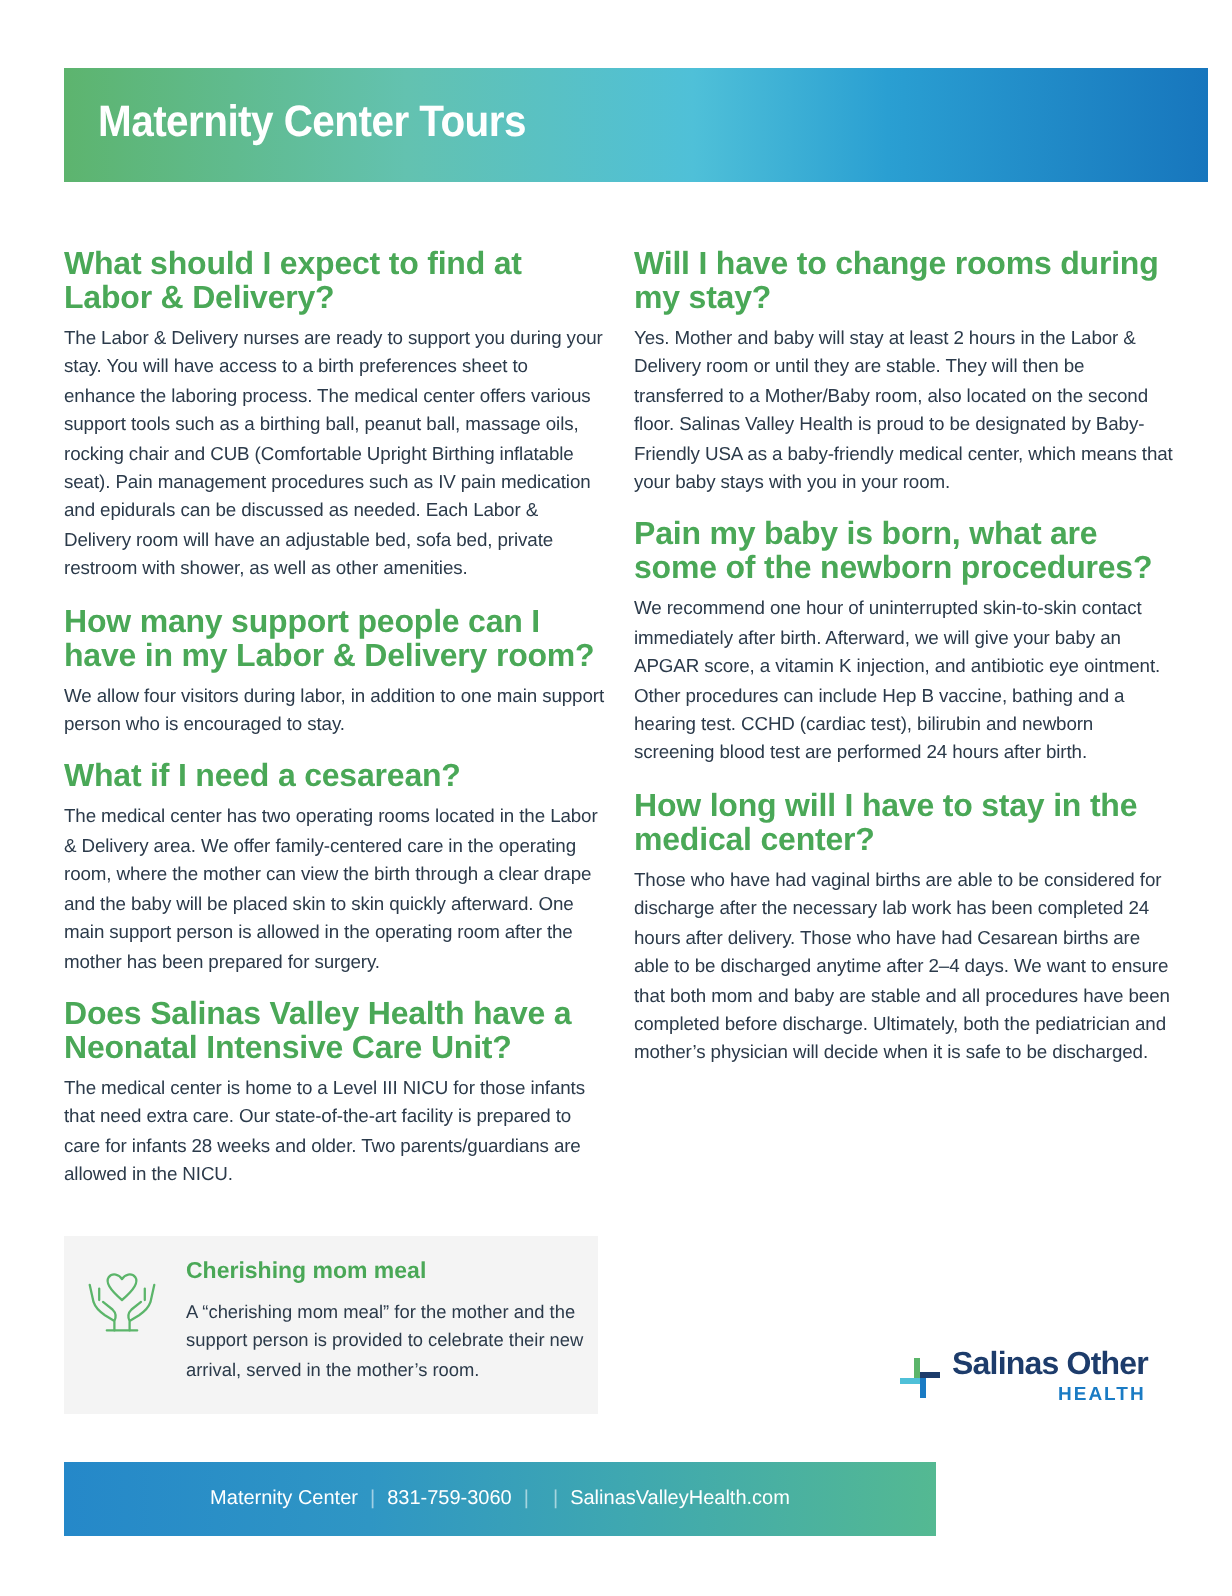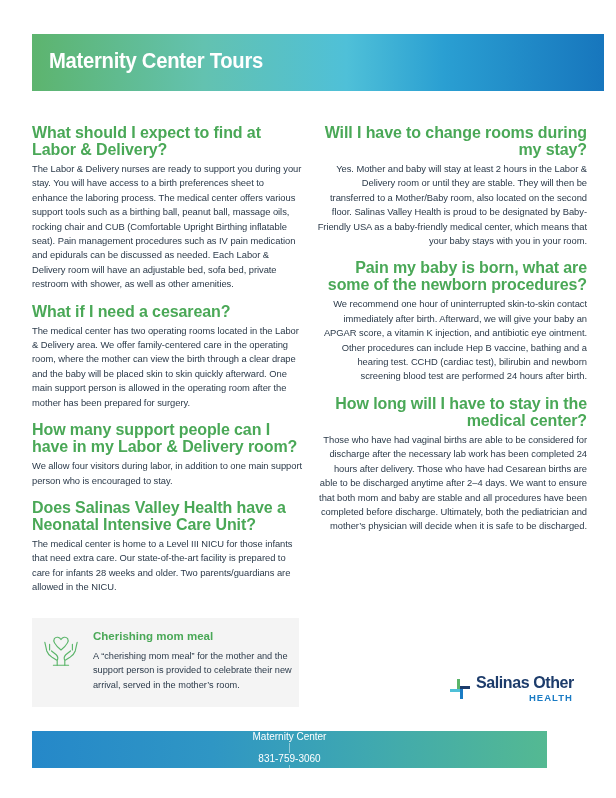--- a/index.html
+++ b/index.html
@@ -11,21 +11,21 @@
     position: absolute; left: 32px; top: 34px; width: 572px; height: 57px;
     background: linear-gradient(90deg, #5db46e 0%, #63c2b0 30%, #4fc0d8 55%, #2a9fd2 72%, #1776bd 100%);
   }
   .banner-title {
     position: absolute; left: 17px; top: 14px; color: #ffffff;
     font-family: "Liberation Sans", sans-serif; font-weight: bold; font-size: 22px; letter-spacing: -0.3px;
     transform: scaleX(0.92); transform-origin: left center;
   }
   .col { position: absolute; top: 124px; width: 270px; }
   .col-left { left: 32px; }
-  .col-right { left: 317px; text-align: right; }
+  .col-right { left: 317px; }
   .section { margin-bottom: 11px; }
   .q {
     color: #4aa857; font-weight: bold; font-size: 16px; line-height: 17px; margin: 0 0 4px 0;
     letter-spacing: -0.1px;
   }
   .a {
     font-size: 9.4px; line-height: 14.4px; color: #2b3a4a; margin: 0; letter-spacing: -0.05px;
   }
   .callout {
     position: absolute; left: 32px; top: 618px; width: 267px; height: 89px; background: #f4f4f4;
@@ -40,47 +40,46 @@
   .logo { position: absolute; left: 448px; top: 674px; width: 140px; height: 34px; }
   .logo-mark { position: absolute; left: 0; top: 3px; width: 24px; height: 24px; }
   .logo-name {
     position: absolute; left: 28px; top: 0px; font-weight: bold; font-size: 16px; color: #1d3c6b; letter-spacing: -0.4px;
     white-space: nowrap;
   }
   .logo-sub {
     position: absolute; left: 81px; top: 18px; font-weight: bold; font-size: 9.5px; color: #1a7bc4; letter-spacing: 1px;
   }
   .footer {
-    position: absolute; left: 32px; top: 731px; width: 515px; height: 37px;
+    position: absolute; left: 32px; top: 731px; width: 436px; height: 37px;
     background: linear-gradient(90deg, #2588c9 0%, #2f96c4 35%, #3fa8b0 65%, #54b992 100%);
-    display: flex; align-items: center; justify-content: space-between; color: #ffffff; font-size: 10px;
+    display: flex; align-items: center; justify-content: center; color: #ffffff; font-size: 10px;
     white-space: nowrap;
-    flex-direction: column;
   }
   .footer .sep { color: rgba(255,255,255,0.55); margin: 0 6px; }
 </style>
 </head>
 <body>
 
 <div class="banner">
   <div class="banner-title">Maternity Center Tours</div>
 </div>
 
 <div class="col col-left">
   <div class="section">
     <h3 class="q">What should I expect to find at Labor &amp; Delivery?</h3>
     <p class="a">The Labor &amp; Delivery nurses are ready to support you during your stay. You will have access to a birth preferences sheet to enhance the laboring process. The medical center offers various support tools such as a birthing ball, peanut ball, massage oils, rocking chair and CUB (Comfortable Upright Birthing inflatable seat). Pain management procedures such as IV pain medication and epidurals can be discussed as needed. Each Labor &amp; Delivery room will have an adjustable bed, sofa bed, private restroom with shower, as well as other amenities.</p>
   </div>
   <div class="section">
+    <h3 class="q">How many support people can I have in my Labor &amp; Delivery room?</h3>
+    <p class="a">We allow four visitors during labor, in addition to one main support person who is encouraged to stay.</p>
+  </div>
+  <div class="section">
     <h3 class="q">What if I need a cesarean?</h3>
     <p class="a">The medical center has two operating rooms located in the Labor &amp; Delivery area. We offer family-centered care in the operating room, where the mother can view the birth through a clear drape and the baby will be placed skin to skin quickly afterward. One main support person is allowed in the operating room after the mother has been prepared for surgery.</p>
-  </div>
-  <div class="section">
-    <h3 class="q">How many support people can I have in my Labor &amp; Delivery room?</h3>
-    <p class="a">We allow four visitors during labor, in addition to one main support person who is encouraged to stay.</p>
   </div>
   <div class="section">
     <h3 class="q">Does Salinas Valley Health have a Neonatal Intensive Care Unit?</h3>
     <p class="a">The medical center is home to a Level III NICU for those infants that need extra care. Our state-of-the-art facility is prepared to care for infants 28 weeks and older. Two parents/guardians are allowed in the NICU.</p>
   </div>
 </div>
 
 <div class="col col-right">
   <div class="section">
     <h3 class="q">Will I have to change rooms during my stay?</h3>
@@ -116,16 +115,15 @@
   </svg>
   <div class="logo-name">Salinas Other</div>
   <div class="logo-sub">HEALTH</div>
 </div>
 
 <div class="footer">
   <span>Maternity Center</span>
   <span class="sep">|</span>
   <span>831-759-3060</span>
   <span class="sep">|</span>
-  <span>450 East Romie Lane, Salinas, CA 93901</span>
   <span class="sep">|</span>
   <span>SalinasValleyHealth.com</span>
 </div>
 
 </body></html>

